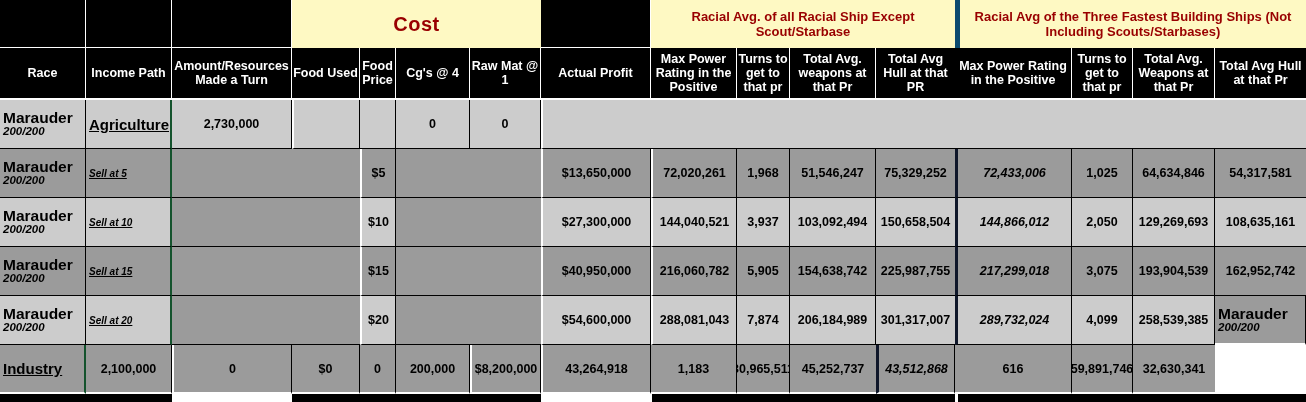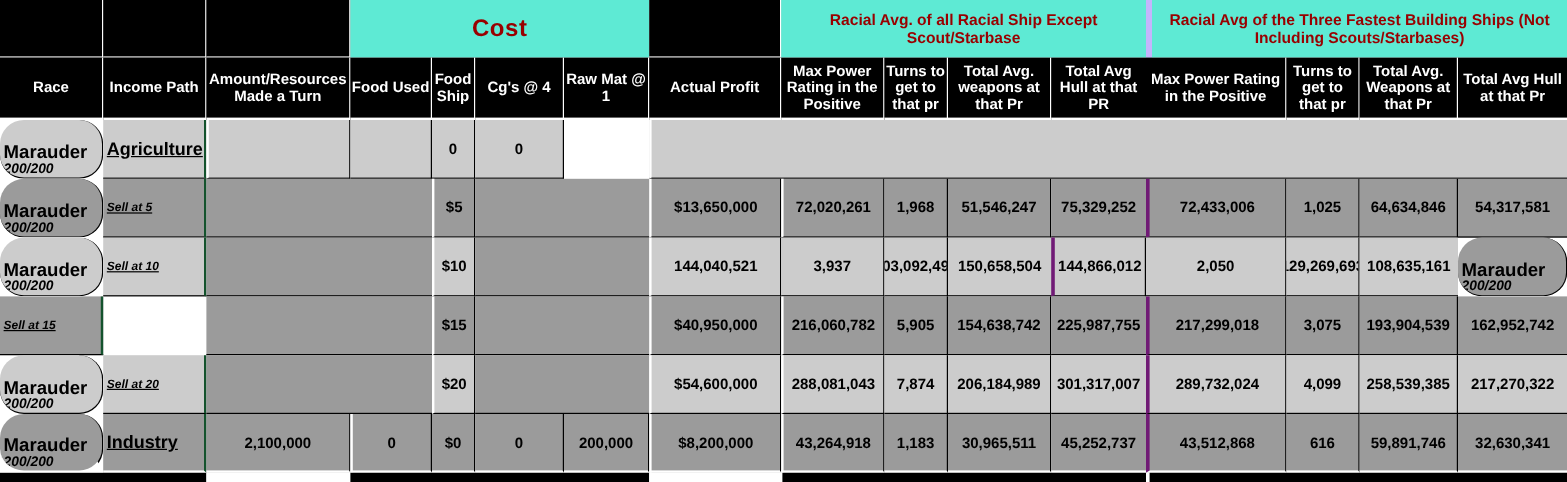--- a/index.html
+++ b/index.html
@@ -5,37 +5,37 @@
   html,body{margin:0;padding:0;background:#fff;}
   body{font-family:"Liberation Sans","DejaVu Sans",sans-serif;}
   #app{width:1306px;height:402px;background:#fff;overflow:hidden;}
   .grid{display:grid;width:1306px;
     grid-template-columns:86px 86px 120px 68px 36px 74px 71px 110px 86px 53px 86px 79px 117px 61px 82px 91px;}
   .c{box-sizing:border-box;display:flex;align-items:center;justify-content:center;
      text-align:center;overflow:hidden;}
   
   .h1{height:48px;}
   .hb{background:#000;color:#fff;border-right:1px solid #fff;border-bottom:1px solid #fff;}
-  .hw{background:#5eead4;color:#990000;font-weight:bold;}
+  .hw{background:#fef9c3;color:#990000;font-weight:bold;}
   .cost{font-size:20px;letter-spacing:.5px;}
   .gt{font-size:13px;line-height:1.18;padding:0 4px;}
-  .div-l{border-left:5px solid #c4b5fd;}
+  .div-l{border-left:5px solid #0c4a6e;}
   .h2{height:52px;font-size:12.5px;font-weight:bold;line-height:1.12;padding:0 1px;
       border-bottom:2px solid #fff;}
   
   .d{height:49px;font-weight:bold;font-size:12.5px;color:#000;
      border-right:1px solid #000;border-bottom:1px solid #000;}
   .lt{background:#cccccc;}
   .dk{background:#9b9b9b;}
   .wl{border-left:2px solid #fff;}
-  .wl3{border-left:3px solid #701a75;}
+  .wl3{border-left:3px solid #0f172a;font-style:italic;}
   .nr{border-right:none;}
   .bw{border-bottom:2px solid #fff;}
-  .race-cell{flex-direction:column;align-items:flex-start;justify-content:flex-end;
-     text-align:left;padding-left:3px;line-height:1.02;border-radius:20px;}
+  .race-cell{flex-direction:column;align-items:flex-start;justify-content:center;
+     text-align:left;padding-left:3px;line-height:1.02;}
   .race-name{font-size:15.5px;font-weight:bold;}
   .race-sub{font-size:11.5px;font-weight:bold;font-style:italic;}
   .path-cell{justify-content:flex-start;text-align:left;padding-left:3px;font-size:15px;
      border-right:2px solid #14532d;text-decoration:underline;}
   .sell{font-size:10px;font-style:italic;}
   
   .strip{display:flex;width:1306px;height:8px;}
   .strip div{height:8px;}
   .sb{background:#000;} .sw{background:#fff;}
 </style>
@@ -50,38 +50,39 @@
     <div class="c hb h1" style="grid-column:3"></div>
     <div class="c hw h1 cost" style="grid-column:4 / span 4">Cost</div>
     <div class="c hb h1" style="grid-column:8"></div>
     <div class="c hw h1 gt" style="grid-column:9 / span 4">Racial Avg. of all Racial Ship Except Scout/Starbase</div>
     <div class="c hw h1 gt div-l" style="grid-column:13 / span 4">Racial Avg of the Three Fastest Building Ships (Not Including Scouts/Starbases)</div>
 
     <div class="c hb h2">Race</div>
     <div class="c hb h2">Income Path</div>
     <div class="c hb h2">Amount/Resources Made a Turn</div>
     <div class="c hb h2">Food Used</div>
-    <div class="c hb h2">Food Ship</div>
+    <div class="c hb h2">Food Price</div>
     <div class="c hb h2">Cg's @ 4</div>
     <div class="c hb h2">Raw Mat @ 1</div>
     <div class="c hb h2">Actual Profit</div>
     <div class="c hb h2">Max Power Rating in the Positive</div>
     <div class="c hb h2">Turns to get to that pr</div>
     <div class="c hb h2">Total Avg. weapons at that Pr</div>
     <div class="c hb h2 nr">Total Avg Hull at that PR</div>
     <div class="c hb h2">Max Power Rating in the Positive</div>
     <div class="c hb h2">Turns to get to that pr</div>
     <div class="c hb h2">Total Avg. Weapons at that Pr</div>
     <div class="c hb h2 nr">Total Avg Hull at that Pr</div>
 
     <div class="c d lt race-cell">
       <span class="race-name">Marauder</span>
       <span class="race-sub">200/200</span>
     </div>
     <div class="c d lt path-cell">Agriculture</div>
+    <div class="c d lt">2,730,000</div>
     <div class="c d lt wl"></div>
     <div class="c d lt"></div>
     <div class="c d lt">0</div>
     <div class="c d lt">0</div>
     <div class="c d lt wl nr" style="grid-column:8 / span 9"></div>
 
     <div class="c d dk race-cell">
       <span class="race-name">Marauder</span>
       <span class="race-sub">200/200</span>
     </div>
@@ -100,20 +101,21 @@
     <div class="c d dk nr">54,317,581</div>
 
     <div class="c d lt race-cell">
       <span class="race-name">Marauder</span>
       <span class="race-sub">200/200</span>
     </div>
     <div class="c d lt path-cell sell">Sell at 10</div>
     <div class="c d dk nr" style="grid-column:3 / span 2"></div>
     <div class="c d lt wl">$10</div>
     <div class="c d dk nr" style="grid-column:6 / span 2"></div>
+    <div class="c d lt wl">$27,300,000</div>
     <div class="c d lt wl">144,040,521</div>
     <div class="c d lt">3,937</div>
     <div class="c d lt">103,092,494</div>
     <div class="c d lt nr">150,658,504</div>
     <div class="c d lt wl3">144,866,012</div>
     <div class="c d lt">2,050</div>
     <div class="c d lt">129,269,693</div>
     <div class="c d lt nr">108,635,161</div>
 
     <div class="c d dk race-cell">
@@ -143,21 +145,20 @@
     <div class="c d lt wl">$20</div>
     <div class="c d dk nr" style="grid-column:6 / span 2"></div>
     <div class="c d lt wl">$54,600,000</div>
     <div class="c d lt wl">288,081,043</div>
     <div class="c d lt">7,874</div>
     <div class="c d lt">206,184,989</div>
     <div class="c d lt nr">301,317,007</div>
     <div class="c d lt wl3">289,732,024</div>
     <div class="c d lt">4,099</div>
     <div class="c d lt">258,539,385</div>
-    <div class="c d lt nr">217,270,322</div>
 
     <div class="c d dk bw race-cell">
       <span class="race-name">Marauder</span>
       <span class="race-sub">200/200</span>
     </div>
     <div class="c d dk bw path-cell">Industry</div>
     <div class="c d dk bw">2,100,000</div>
     <div class="c d dk bw wl">0</div>
     <div class="c d dk bw">$0</div>
     <div class="c d dk bw">0</div>

